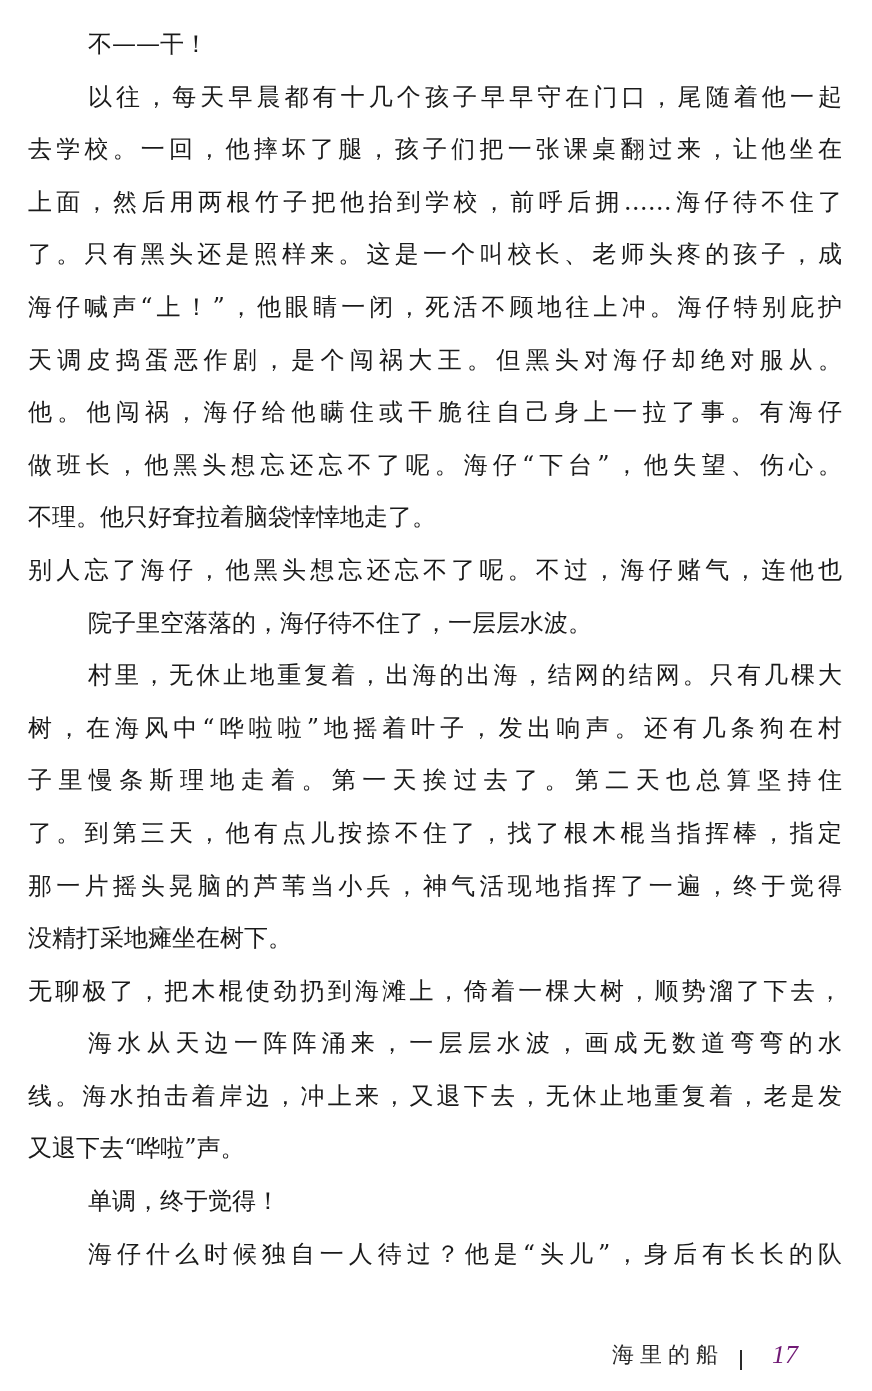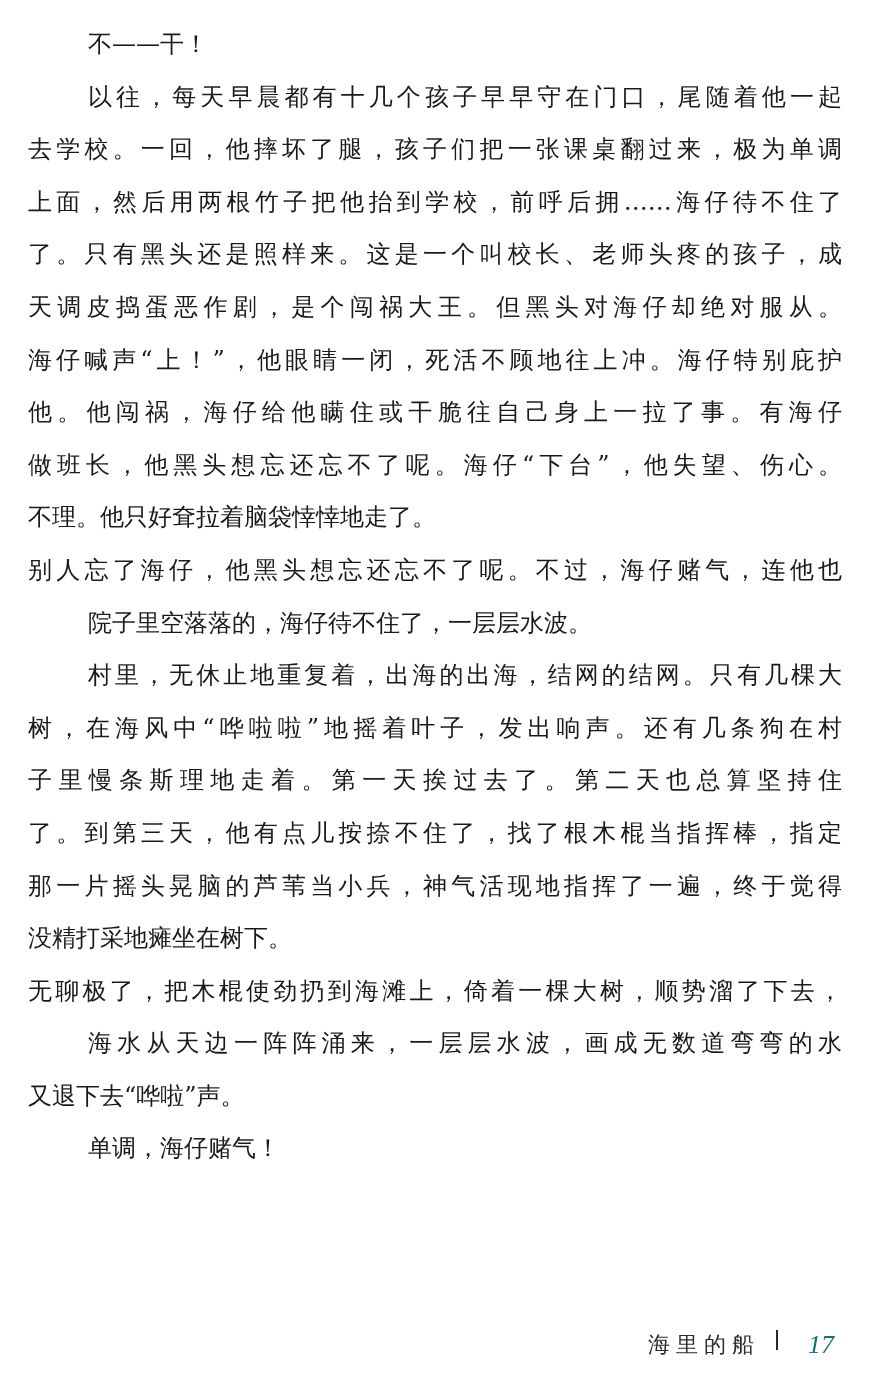--- a/index.html
+++ b/index.html
@@ -33,70 +33,72 @@
   }
   .line.last {
     text-align-last: left;
   }
   .line.indent {
     padding-left: 60px;
   }
   .footer {
     position: absolute;
     top: 1330px;
-    left: 648px;
+    left: 612px;
     height: 40px;
     display: flex;
-    align-items: flex-start;
+    align-items: flex-end;
     color: #2a2a2a;
   }
   .footer-title {
     font-size: 22px;
     letter-spacing: 6px;
     font-family: "DejaVu Sans", "Liberation Sans", sans-serif;
   }
   .footer-sep {
     width: 2px;
     height: 20px;
     background: #2a2a2a;
     margin-left: 16px;
     margin-right: 30px;
   }
   .footer-page {
     font-family: "Liberation Serif", "DejaVu Serif", serif;
     font-style: italic;
     font-size: 26px;
-    color: #0f766e;
+    color: #701a75;
   }
 </style>
 </head>
 <body>
 
 <div class="page">
   <div class="line indent last">不——干！</div>
   <div class="line indent">以往，每天早晨都有十几个孩子早早守在门口，尾随着他一起</div>
-  <div class="line">去学校。一回，他摔坏了腿，孩子们把一张课桌翻过来，极为单调</div>
+  <div class="line">去学校。一回，他摔坏了腿，孩子们把一张课桌翻过来，让他坐在</div>
   <div class="line">上面，然后用两根竹子把他抬到学校，前呼后拥……海仔待不住了</div>
   <div class="line">了。只有黑头还是照样来。这是一个叫校长、老师头疼的孩子，成</div>
+  <div class="line">海仔喊声“上！”，他眼睛一闭，死活不顾地往上冲。海仔特别庇护</div>
   <div class="line">天调皮捣蛋恶作剧，是个闯祸大王。但黑头对海仔却绝对服从。</div>
-  <div class="line">海仔喊声“上！”，他眼睛一闭，死活不顾地往上冲。海仔特别庇护</div>
   <div class="line">他。他闯祸，海仔给他瞒住或干脆往自己身上一拉了事。有海仔</div>
   <div class="line">做班长，他黑头想忘还忘不了呢。海仔“下台”，他失望、伤心。</div>
   <div class="line last">不理。他只好耷拉着脑袋悻悻地走了。</div>
   <div class="line">别人忘了海仔，他黑头想忘还忘不了呢。不过，海仔赌气，连他也</div>
   <div class="line indent last">院子里空落落的，海仔待不住了，一层层水波。</div>
   <div class="line indent">村里，无休止地重复着，出海的出海，结网的结网。只有几棵大</div>
   <div class="line">树，在海风中“哗啦啦”地摇着叶子，发出响声。还有几条狗在村</div>
   <div class="line">子里慢条斯理地走着。第一天挨过去了。第二天也总算坚持住</div>
   <div class="line">了。到第三天，他有点儿按捺不住了，找了根木棍当指挥棒，指定</div>
   <div class="line">那一片摇头晃脑的芦苇当小兵，神气活现地指挥了一遍，终于觉得</div>
   <div class="line last">没精打采地瘫坐在树下。</div>
   <div class="line">无聊极了，把木棍使劲扔到海滩上，倚着一棵大树，顺势溜了下去，</div>
   <div class="line indent">海水从天边一阵阵涌来，一层层水波，画成无数道弯弯的水</div>
+  <div class="line">线。海水拍击着岸边，冲上来，又退下去，无休止地重复着，老是发</div>
   <div class="line last">又退下去“哗啦”声。</div>
-  <div class="line indent last">单调，海仔赌气！</div>
+  <div class="line indent last">单调，终于觉得！</div>
+  <div class="line indent">海仔什么时候独自一人待过？他是“头儿”，身后有长长的队</div>
 </div>
 
 <div class="footer">
   <span class="footer-title">海里的船</span>
   <span class="footer-sep"></span>
   <span class="footer-page">17</span>
 </div>
 
 </body></html>

